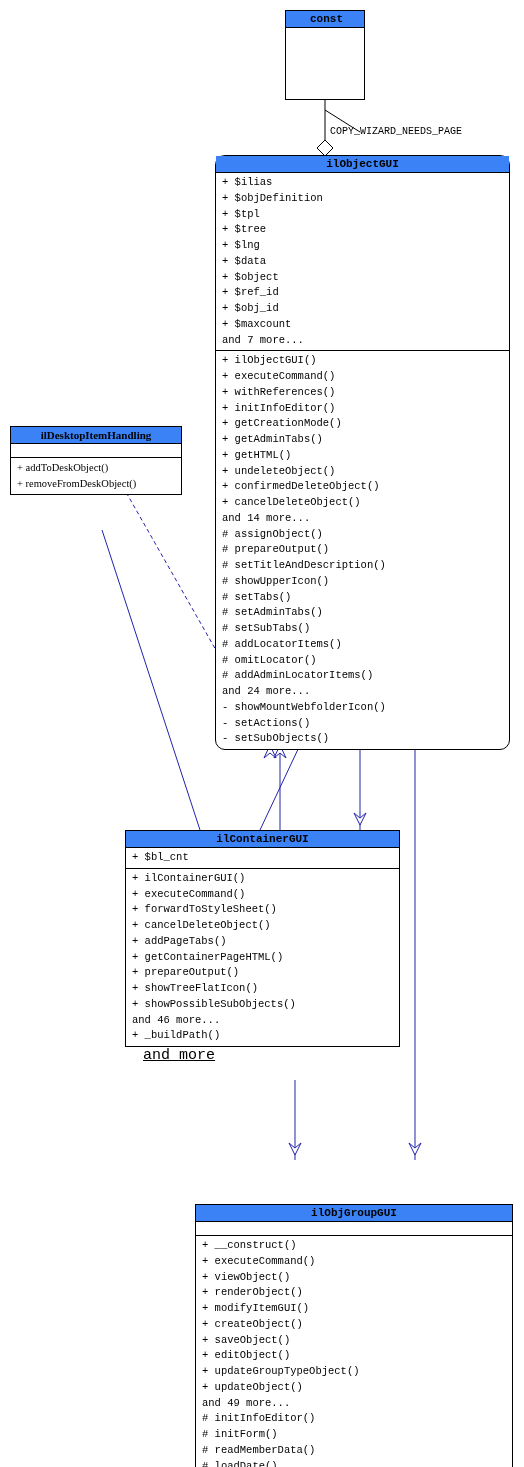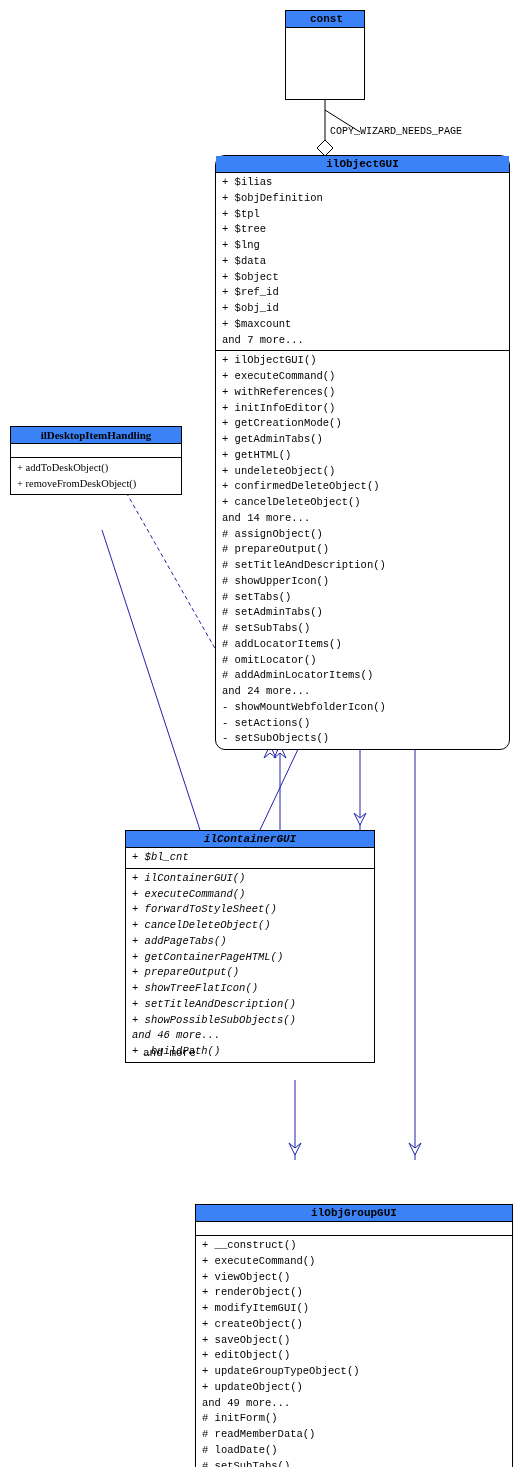--- a/index.html
+++ b/index.html
@@ -140,35 +140,34 @@
 
   <div class="uml-box" style="left:10px; top:426px; width:172px;font-family:Liberation Serif, serif;">
     <div class="header">ilDesktopItemHandling</div>
     <div class="section" style="min-height:14px;"></div>
     <div class="section">
       <p>+ addToDeskObject()</p>
       <p>+ removeFromDeskObject()</p>
     </div>
   </div>
 
-  <div class="uml-box" style="left:125px; top:830px; width:250px;font-style:italic;">
+  <div class="uml-box" style="left:125px; top:830px; width:275px;">
     <div class="header">ilContainerGUI</div>
     <div class="section">
       <p>+ $bl_cnt</p>
     </div>
     <div class="section">
       <p>+ ilContainerGUI()</p>
       <p>+ executeCommand()</p>
       <p>+ forwardToStyleSheet()</p>
       <p>+ cancelDeleteObject()</p>
       <p>+ addPageTabs()</p>
       <p>+ getContainerPageHTML()</p>
       <p>+ prepareOutput()</p>
       <p>+ showTreeFlatIcon()</p>
-      <p>+ setTitleAndDescription()</p>
       <p>+ showPossibleSubObjects()</p>
       <p>and 46 more...</p>
       <p>+ _buildPath()</p>
     </div>
   </div>
 
   <div class="uml-box" style="left:195px; top:1204px; width:318px;">
     <div class="header">ilObjGroupGUI</div>
     <div class="section" style="min-height:14px;"></div>
     <div class="section">
@@ -176,22 +175,23 @@
       <p>+ executeCommand()</p>
       <p>+ viewObject()</p>
       <p>+ renderObject()</p>
       <p>+ modifyItemGUI()</p>
       <p>+ createObject()</p>
       <p>+ saveObject()</p>
       <p>+ editObject()</p>
       <p>+ updateGroupTypeObject()</p>
       <p>+ updateObject()</p>
       <p>and 49 more...</p>
+      <p># initInfoEditor()</p>
       <p># initForm()</p>
       <p># readMemberData()</p>
       <p># loadDate()</p>
       <p># setSubTabs()</p>
     </div>
   </div>
 
-  <div style="position:absolute; left:143px; top:1047px; font-size:11px;">and more</div>
+  <div style="position:absolute; left:143px; top:1047px; font-size:15px;text-decoration:underline;">and more</div>
 
 </div>
 
 </body></html>

